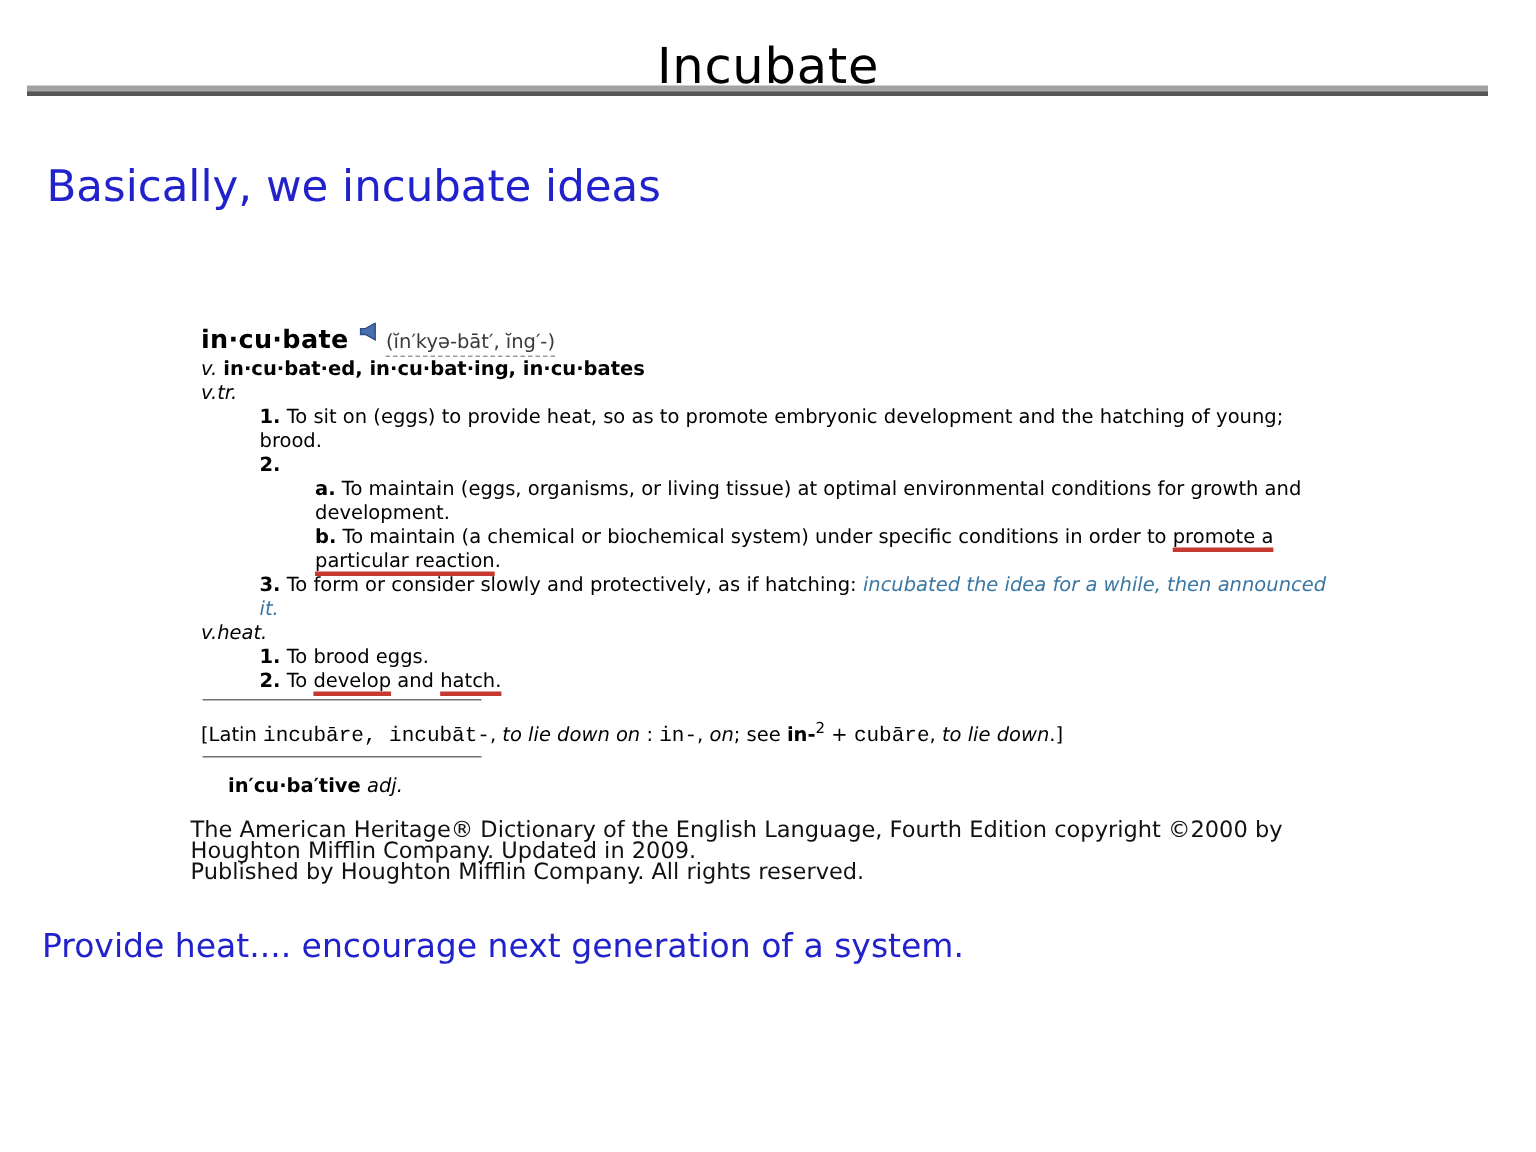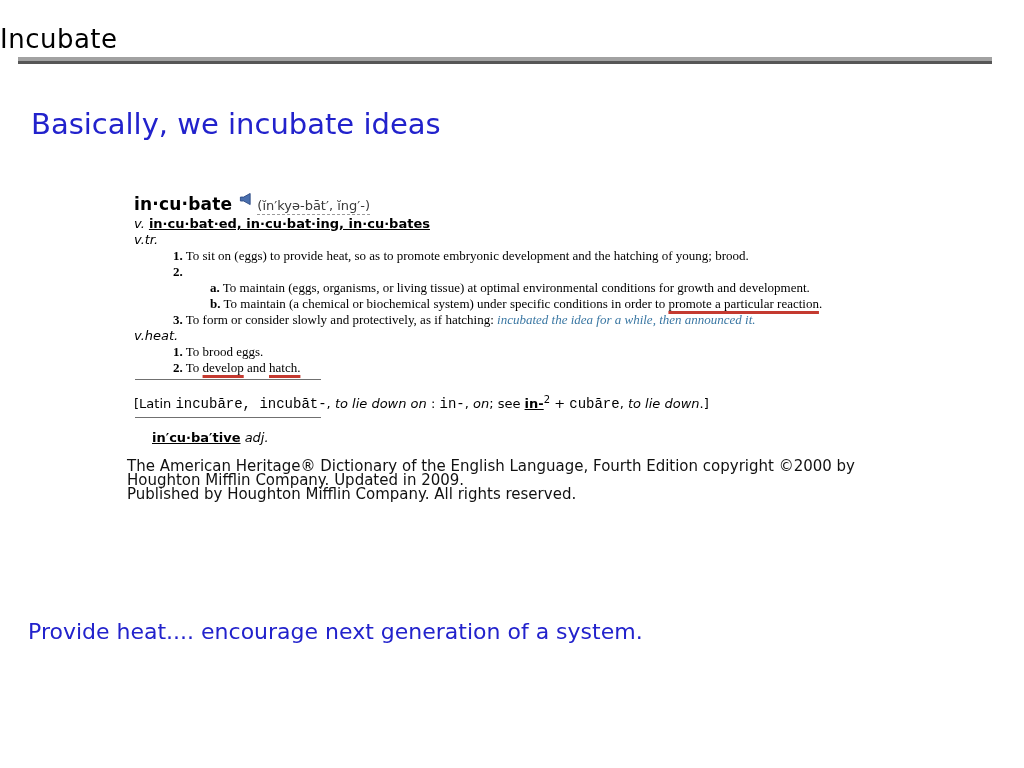--- a/index.html
+++ b/index.html
@@ -1,46 +1,46 @@
 <!DOCTYPE html>
 <html><head>
 <meta charset="utf-8">
 <style>
   html,body{margin:0;padding:0;}
   body{
     width:1024px;height:768px;background:#ffffff;position:relative;overflow:hidden;
     font-family:"DejaVu Sans",sans-serif;color:#000;
   }
   .title{
-    position:absolute;top:24px;left:0;width:100%;text-align:left;
-    font-size:26px;color:#000;letter-spacing:0.5px;
+    position:absolute;top:24px;left:0;width:100%;text-align:center;
+    font-size:33px;color:#000;letter-spacing:0.5px;
   }
   .rule{
     position:absolute;top:57px;left:18px;width:974px;height:4px;
     background:#a2a2a2;border-bottom:3px solid #565656;
   }
   .h-top{
     position:absolute;top:107px;left:31px;
     font-size:29px;color:#2222cc;
   }
   .h-bottom{
     position:absolute;top:619px;left:28px;
     font-size:22px;color:#2222cc;
   }
   .dict{
-    position:absolute;top:192px;left:134px;width:752px;
+    position:absolute;top:215px;left:134px;width:752px;
     font-size:13px;line-height:16px;color:#000;
   }
   .hw-line{height:24px;line-height:20px;}
   .hw{font-size:17px;font-weight:bold;letter-spacing:0.2px;}
   .speaker{display:inline-block;margin:0 5px 0 7px;vertical-align:4px;cursor:pointer;}
   .pron{color:#3a3a3a;border-bottom:1px dashed #9a9a9a;cursor:pointer;padding-bottom:1px;}
   .it{font-style:italic;}
-  .b{font-weight:bold;text-decoration:underline;}
-  .li{margin:0;font-family:Liberation Serif, serif;}
+  .b{font-weight:bold;}
+  .li{margin:0;}
   .l1{margin-left:39px;}
   .l2{margin-left:76px;}
   .num{font-weight:bold;}
   .mark{
     text-decoration:underline;
     text-decoration-color:#c43a30;
     text-decoration-thickness:2.5px;
     text-underline-offset:3px;
   }
   .example{font-style:italic;color:#3a77a3;}

